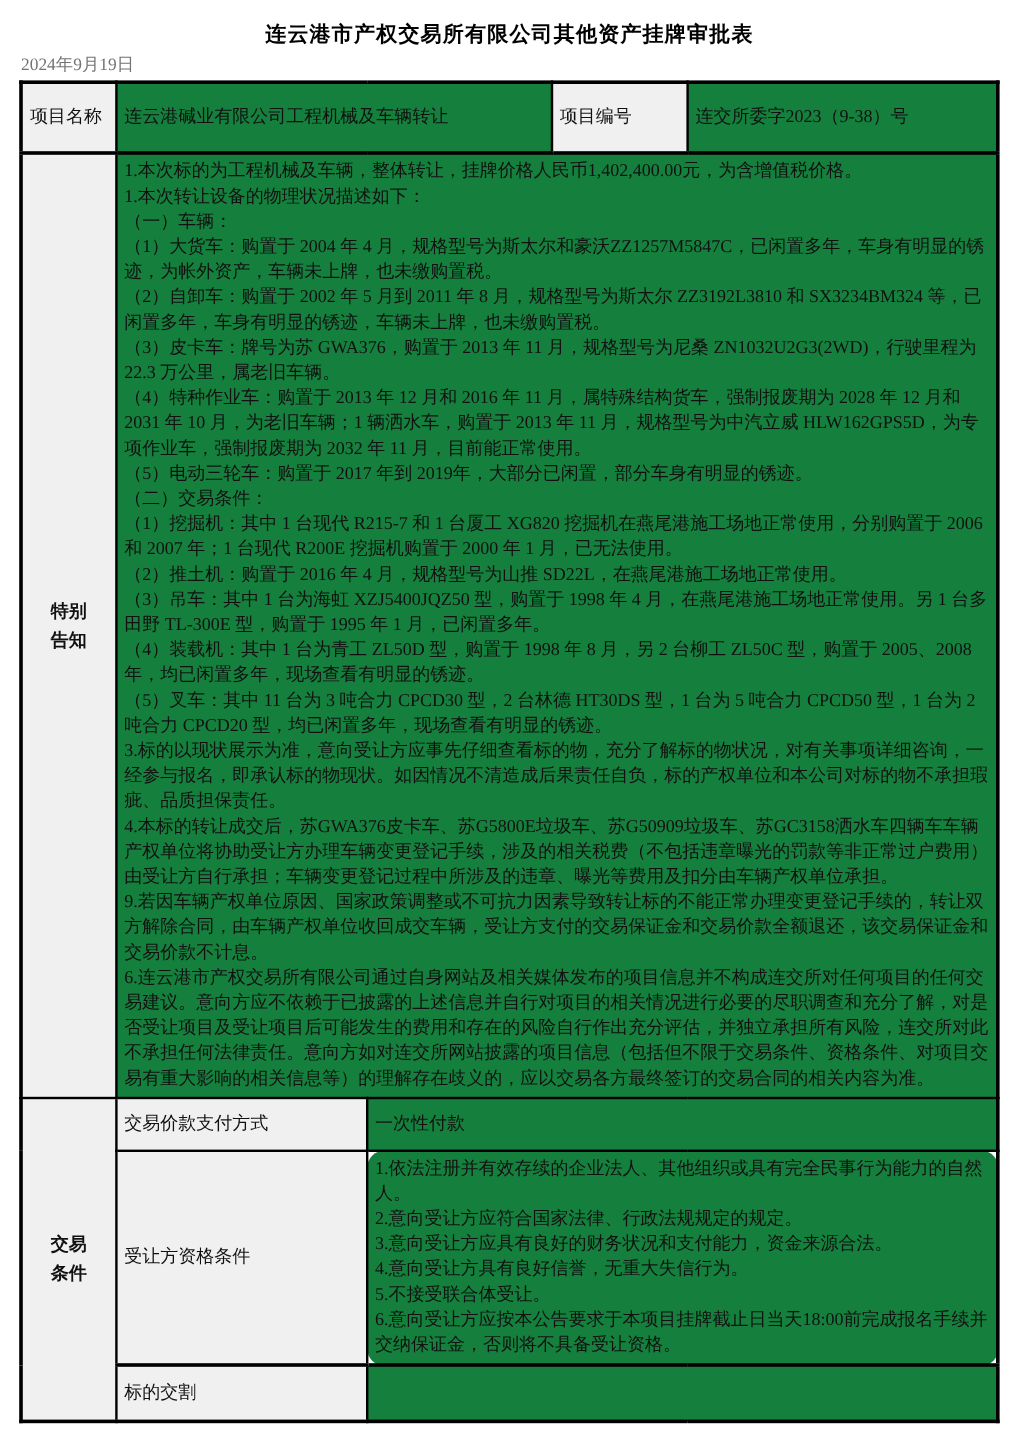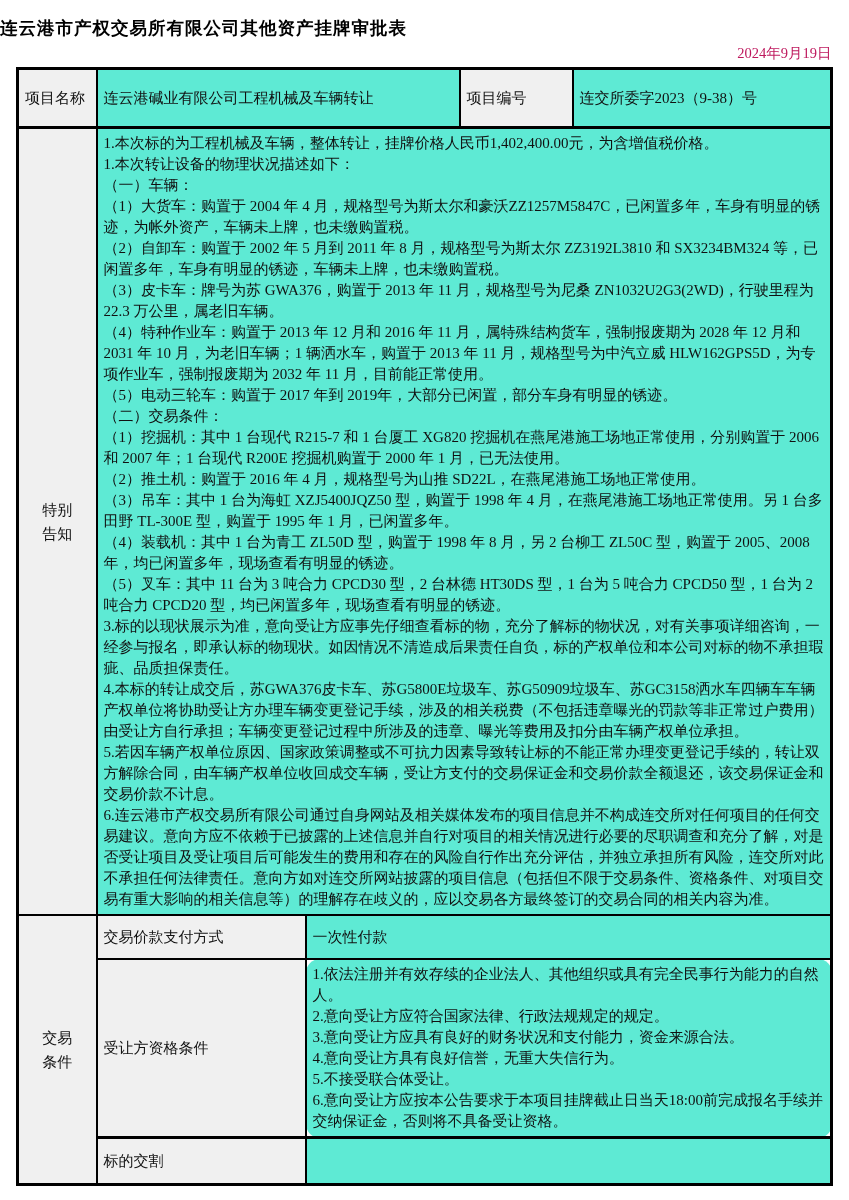--- a/index.html
+++ b/index.html
@@ -7,53 +7,53 @@
     width:849px;height:1200px;
     background:#ffffff;
     font-family:"Liberation Serif","DejaVu Serif",serif;
     color:#111111;
     -webkit-font-smoothing:antialiased;
     overflow:hidden;
   }
   .page{position:relative;width:849px;height:1200px;background:#ffffff;}
   .doc-title{
     padding-top:16px;
+    text-align:center;
     font-size:17.5px;
     font-weight:bold;
     letter-spacing:1px;
     color:#000;
   }
   .doc-date{
     width:814px;
     margin:4px auto 4px auto;
-    text-align:right;
     font-size:14.5px;
-    color:#be185d;
+    color:#737373;
   }
   table.form{
     width:814px;
     margin:0 auto;
     border-collapse:collapse;
     table-layout:fixed;
     border:3px solid #000;
     background:#fff;
   }
   table.form td{
     border:2px solid #000;
     font-size:15px;
     line-height:21px;
     padding:4px 6px;
     vertical-align:middle;
     word-break:break-word;
   }
   td.lab{background:#f0f0f0;}
-  td.val{background:#5eead4;}
+  td.val{background:#15803d;}
   tr.r1 td{height:48px;border-bottom:3px solid #000;}
   td.vlab{text-align:center;}
-  .wrap2{display:inline-block;width:2em;line-height:24px;text-align:right;}
+  .wrap2{display:inline-block;width:2em;line-height:24px;text-align:right;font-weight:bold;}
   td.notice{
     vertical-align:top;
     padding:8px 7px 10px 7px;
     border-bottom:3px solid #000;
     min-height:700px;
   }
   td.notice .para, td.qual .para{margin:0;padding:0;}
   tr.payment-row td{height:34px;}
   td.qual{padding:18px 8px 18px 8px;min-height:136px;border-radius:14px;}
   tr.qual-row td{border-bottom:3px solid #000;height:168px;}
@@ -98,21 +98,21 @@
             <div class="para">（4）特种作业车：购置于 2013 年 12 月和 2016 年 11 月，属特殊结构货车，强制报废期为 2028 年 12 月和 2031 年 10 月，为老旧车辆；1 辆洒水车，购置于 2013 年 11 月，规格型号为中汽立威 HLW162GPS5D，为专项作业车，强制报废期为 2032 年 11 月，目前能正常使用。</div>
             <div class="para">（5）电动三轮车：购置于 2017 年到 2019年，大部分已闲置，部分车身有明显的锈迹。</div>
             <div class="para">（二）交易条件：</div>
             <div class="para">（1）挖掘机：其中 1 台现代 R215-7 和 1 台厦工 XG820 挖掘机在燕尾港施工场地正常使用，分别购置于 2006 和 2007 年；1 台现代 R200E 挖掘机购置于 2000 年 1 月，已无法使用。</div>
             <div class="para">（2）推土机：购置于 2016 年 4 月，规格型号为山推 SD22L，在燕尾港施工场地正常使用。</div>
             <div class="para">（3）吊车：其中 1 台为海虹 XZJ5400JQZ50 型，购置于 1998 年 4 月，在燕尾港施工场地正常使用。另 1 台多田野 TL-300E 型，购置于 1995 年 1 月，已闲置多年。</div>
             <div class="para">（4）装载机：其中 1 台为青工 ZL50D 型，购置于 1998 年 8 月，另 2 台柳工 ZL50C 型，购置于 2005、2008 年，均已闲置多年，现场查看有明显的锈迹。</div>
             <div class="para">（5）叉车：其中 11 台为 3 吨合力 CPCD30 型，2 台林德 HT30DS 型，1 台为 5 吨合力 CPCD50 型，1 台为 2 吨合力 CPCD20 型，均已闲置多年，现场查看有明显的锈迹。</div>
             <div class="para">3.标的以现状展示为准，意向受让方应事先仔细查看标的物，充分了解标的物状况，对有关事项详细咨询，一经参与报名，即承认标的物现状。如因情况不清造成后果责任自负，标的产权单位和本公司对标的物不承担瑕疵、品质担保责任。</div>
             <div class="para">4.本标的转让成交后，苏GWA376皮卡车、苏G5800E垃圾车、苏G50909垃圾车、苏GC3158洒水车四辆车车辆产权单位将协助受让方办理车辆变更登记手续，涉及的相关税费（不包括违章曝光的罚款等非正常过户费用）由受让方自行承担；车辆变更登记过程中所涉及的违章、曝光等费用及扣分由车辆产权单位承担。</div>
-            <div class="para">5.若因车辆产权单位原因、国家政策调整或不可抗力因素导致转让标的不能正常办理变更登记手续的，转让双方解除合同，由车辆产权单位收回成交车辆，受让方支付的交易保证金和交易价款全额退还，该交易保证金和交易价款不计息。</div>
+            <div class="para">9.若因车辆产权单位原因、国家政策调整或不可抗力因素导致转让标的不能正常办理变更登记手续的，转让双方解除合同，由车辆产权单位收回成交车辆，受让方支付的交易保证金和交易价款全额退还，该交易保证金和交易价款不计息。</div>
             <div class="para">6.连云港市产权交易所有限公司通过自身网站及相关媒体发布的项目信息并不构成连交所对任何项目的任何交易建议。意向方应不依赖于已披露的上述信息并自行对项目的相关情况进行必要的尽职调查和充分了解，对是否受让项目及受让项目后可能发生的费用和存在的风险自行作出充分评估，并独立承担所有风险，连交所对此不承担任何法律责任。意向方如对连交所网站披露的项目信息（包括但不限于交易条件、资格条件、对项目交易有重大影响的相关信息等）的理解存在歧义的，应以交易各方最终签订的交易合同的相关内容为准。</div>
           </td>
     </tr>
 
     <tr class="payment-row">
       <td class="lab vlab" rowspan="3">
         <span class="wrap2">交易条件</span>
       </td>
       <td class="lab">交易价款支付方式</td>
       <td class="val" colspan="3">一次性付款</td>

